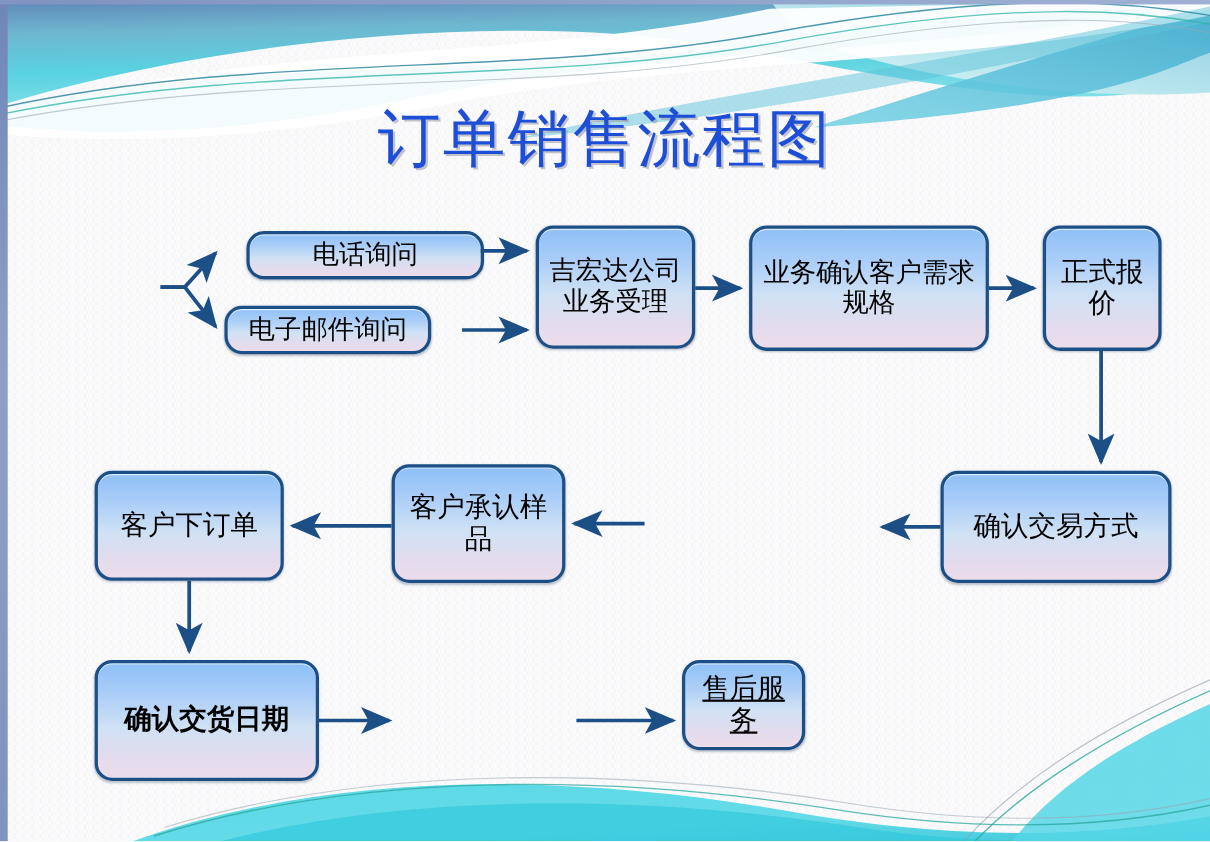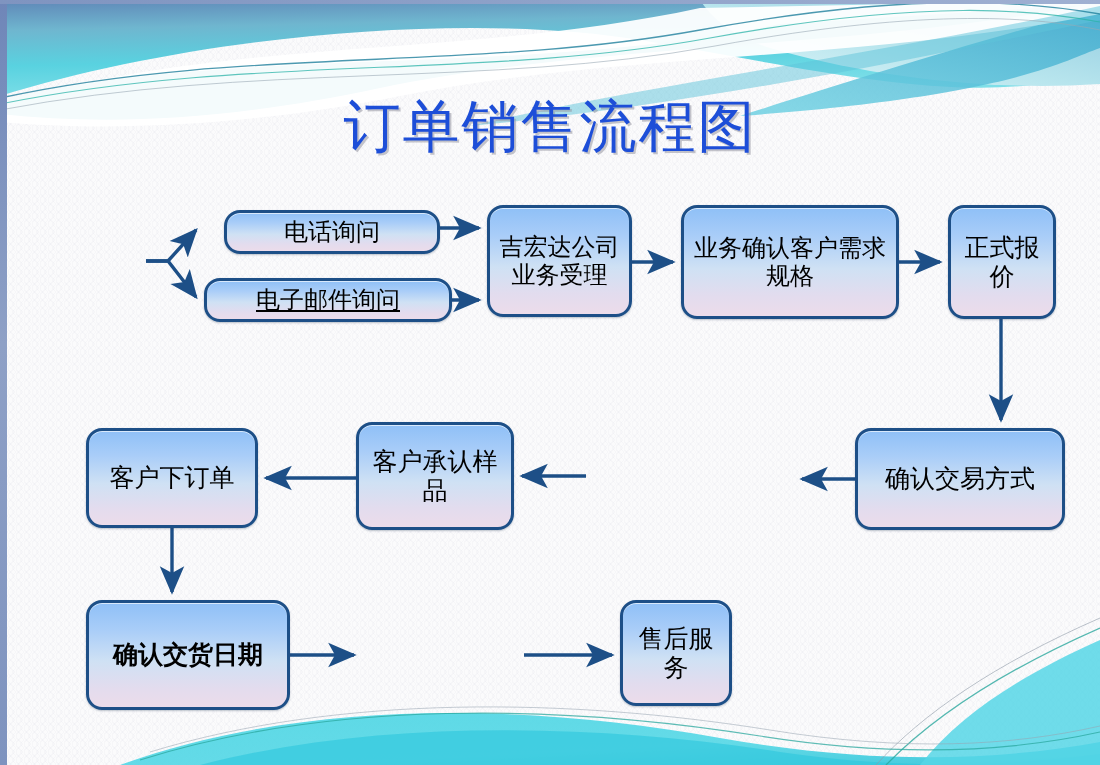--- a/index.html
+++ b/index.html
@@ -138,21 +138,21 @@
     </g>
   </svg>
 
   <div class="title">订单销售流程图</div>
 
 
   <div class="node" style="left:204px;top:210px;width:216px;height:44px;font-size:24px;margin-left:20px;">
     <span>电话询问</span>
   </div>
 
-  <div class="node" style="left:204px;top:278px;width:248px;height:44px;font-size:24px;text-decoration:underline;">
+  <div class="node" style="left:204px;top:278px;width:188px;height:44px;font-size:24px;">
     <span>电子邮件询问</span>
   </div>
 
   <div class="node" style="left:681px;top:205px;width:218px;height:114px;font-size:24px;">
     <span>业务确认客户需求规格</span>
   </div>
 
   <div class="node" style="left:487px;top:205px;width:145px;height:112px;font-size:24px;">
     <span>吉宏达公司业务受理</span>
   </div>
@@ -172,17 +172,17 @@
 
   <div class="node" style="left:86px;top:428px;width:172px;height:100px;">
     <span>客户下订单</span>
   </div>
 
   <div class="node" style="left:86px;top:600px;width:204px;height:110px;font-weight:bold;">
     <span>确认交货日期</span>
   </div>
 
 
-  <div class="node" style="left:620px;top:600px;width:112px;height:106px;">
+  <div class="node" style="left:620px;top:600px;width:112px;height:82px;text-decoration:underline;">
     <span>售后服务</span>
   </div>
 
 </div>
 
 </body></html>

